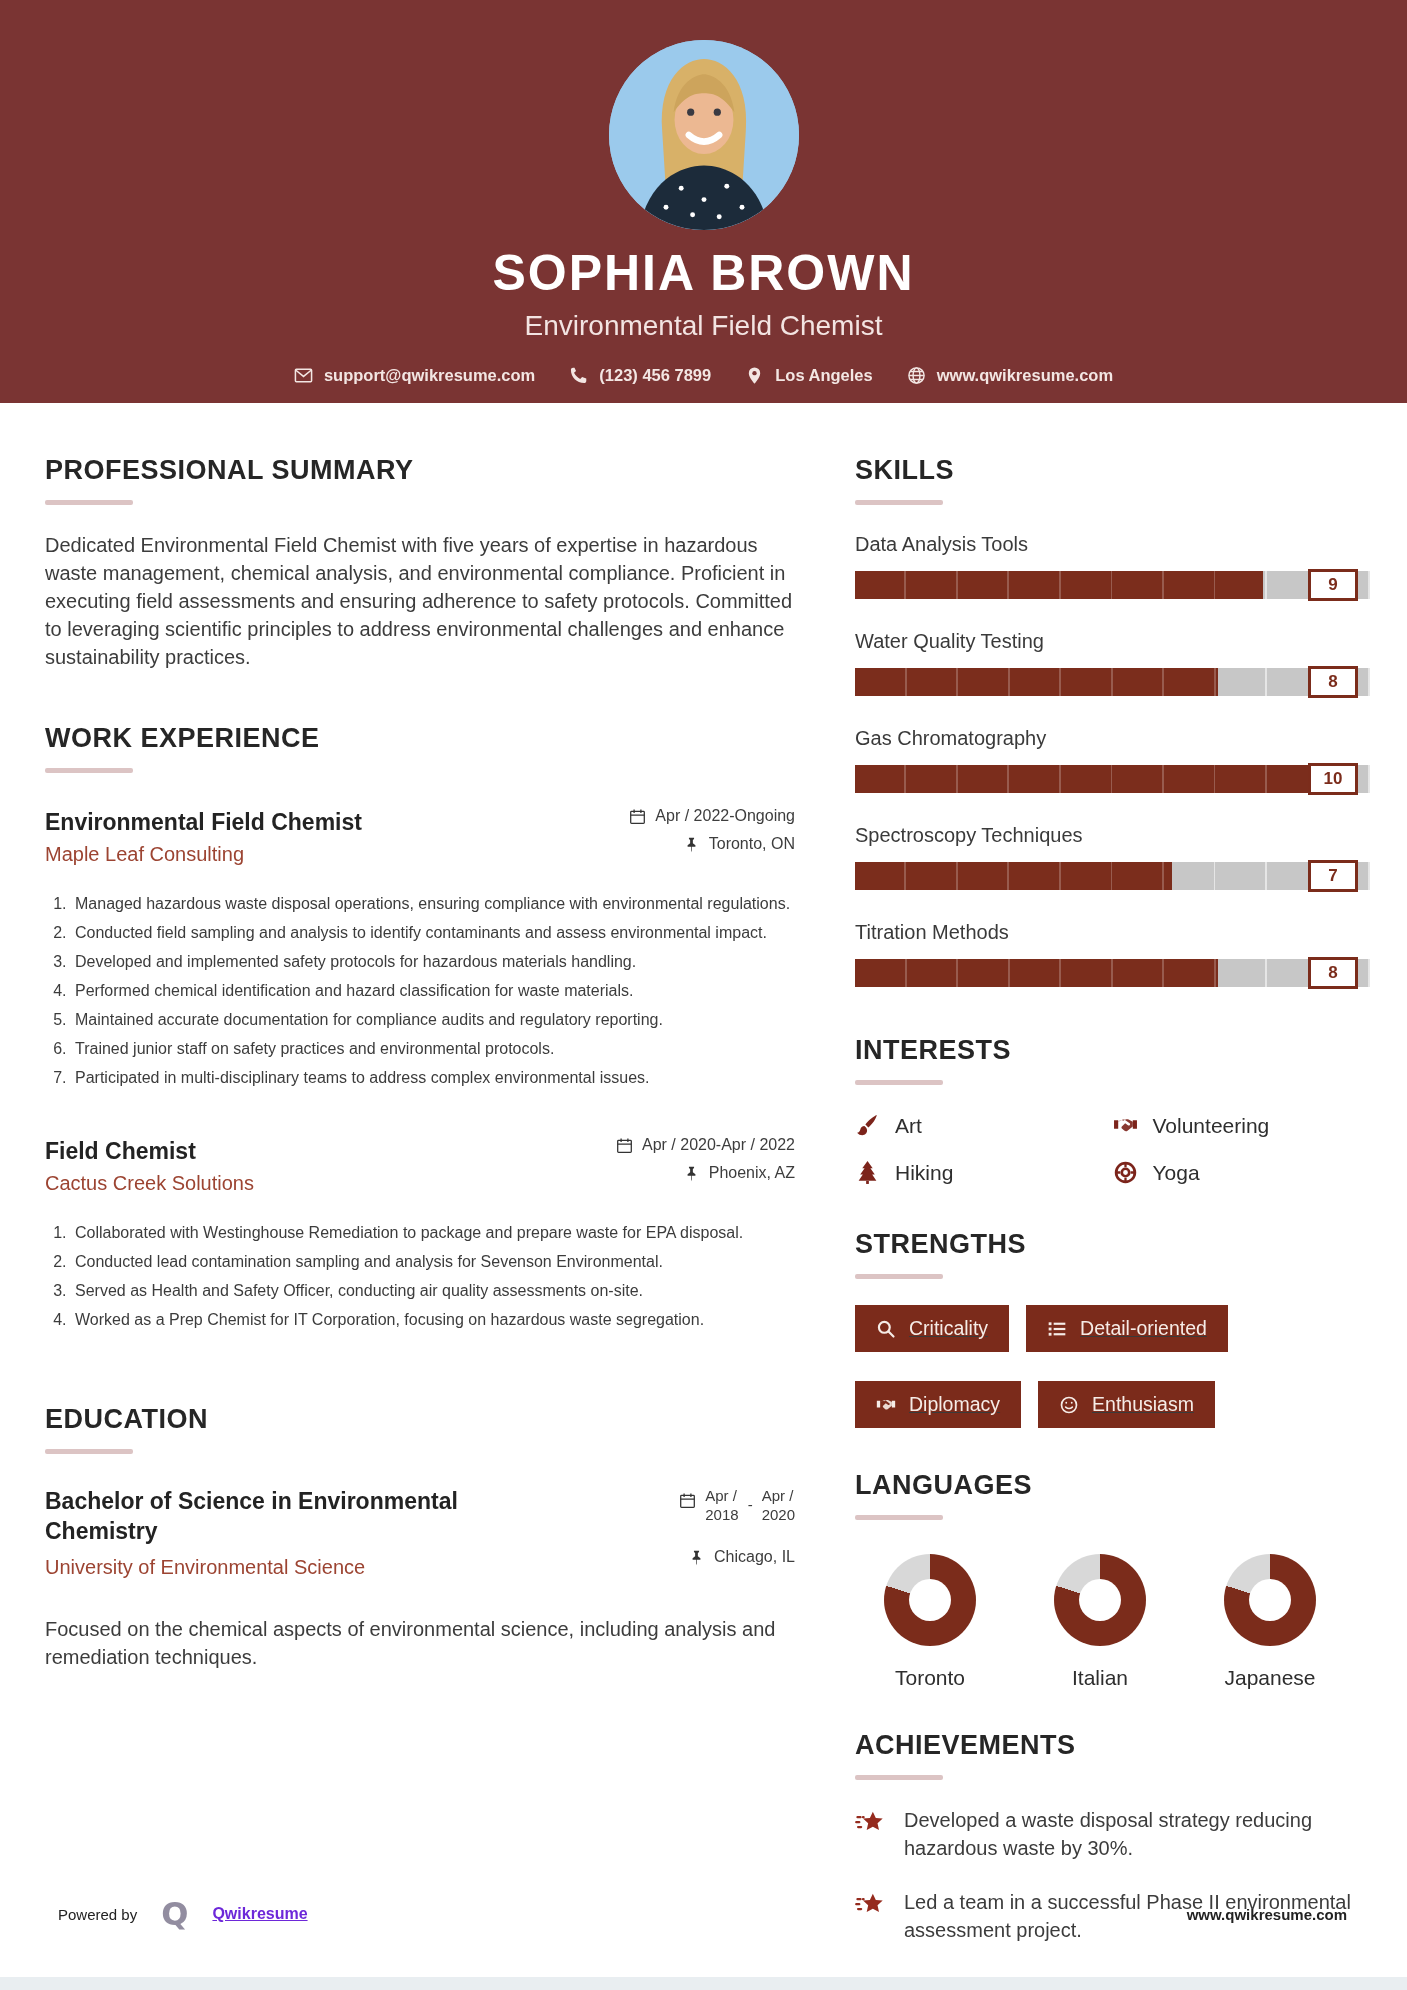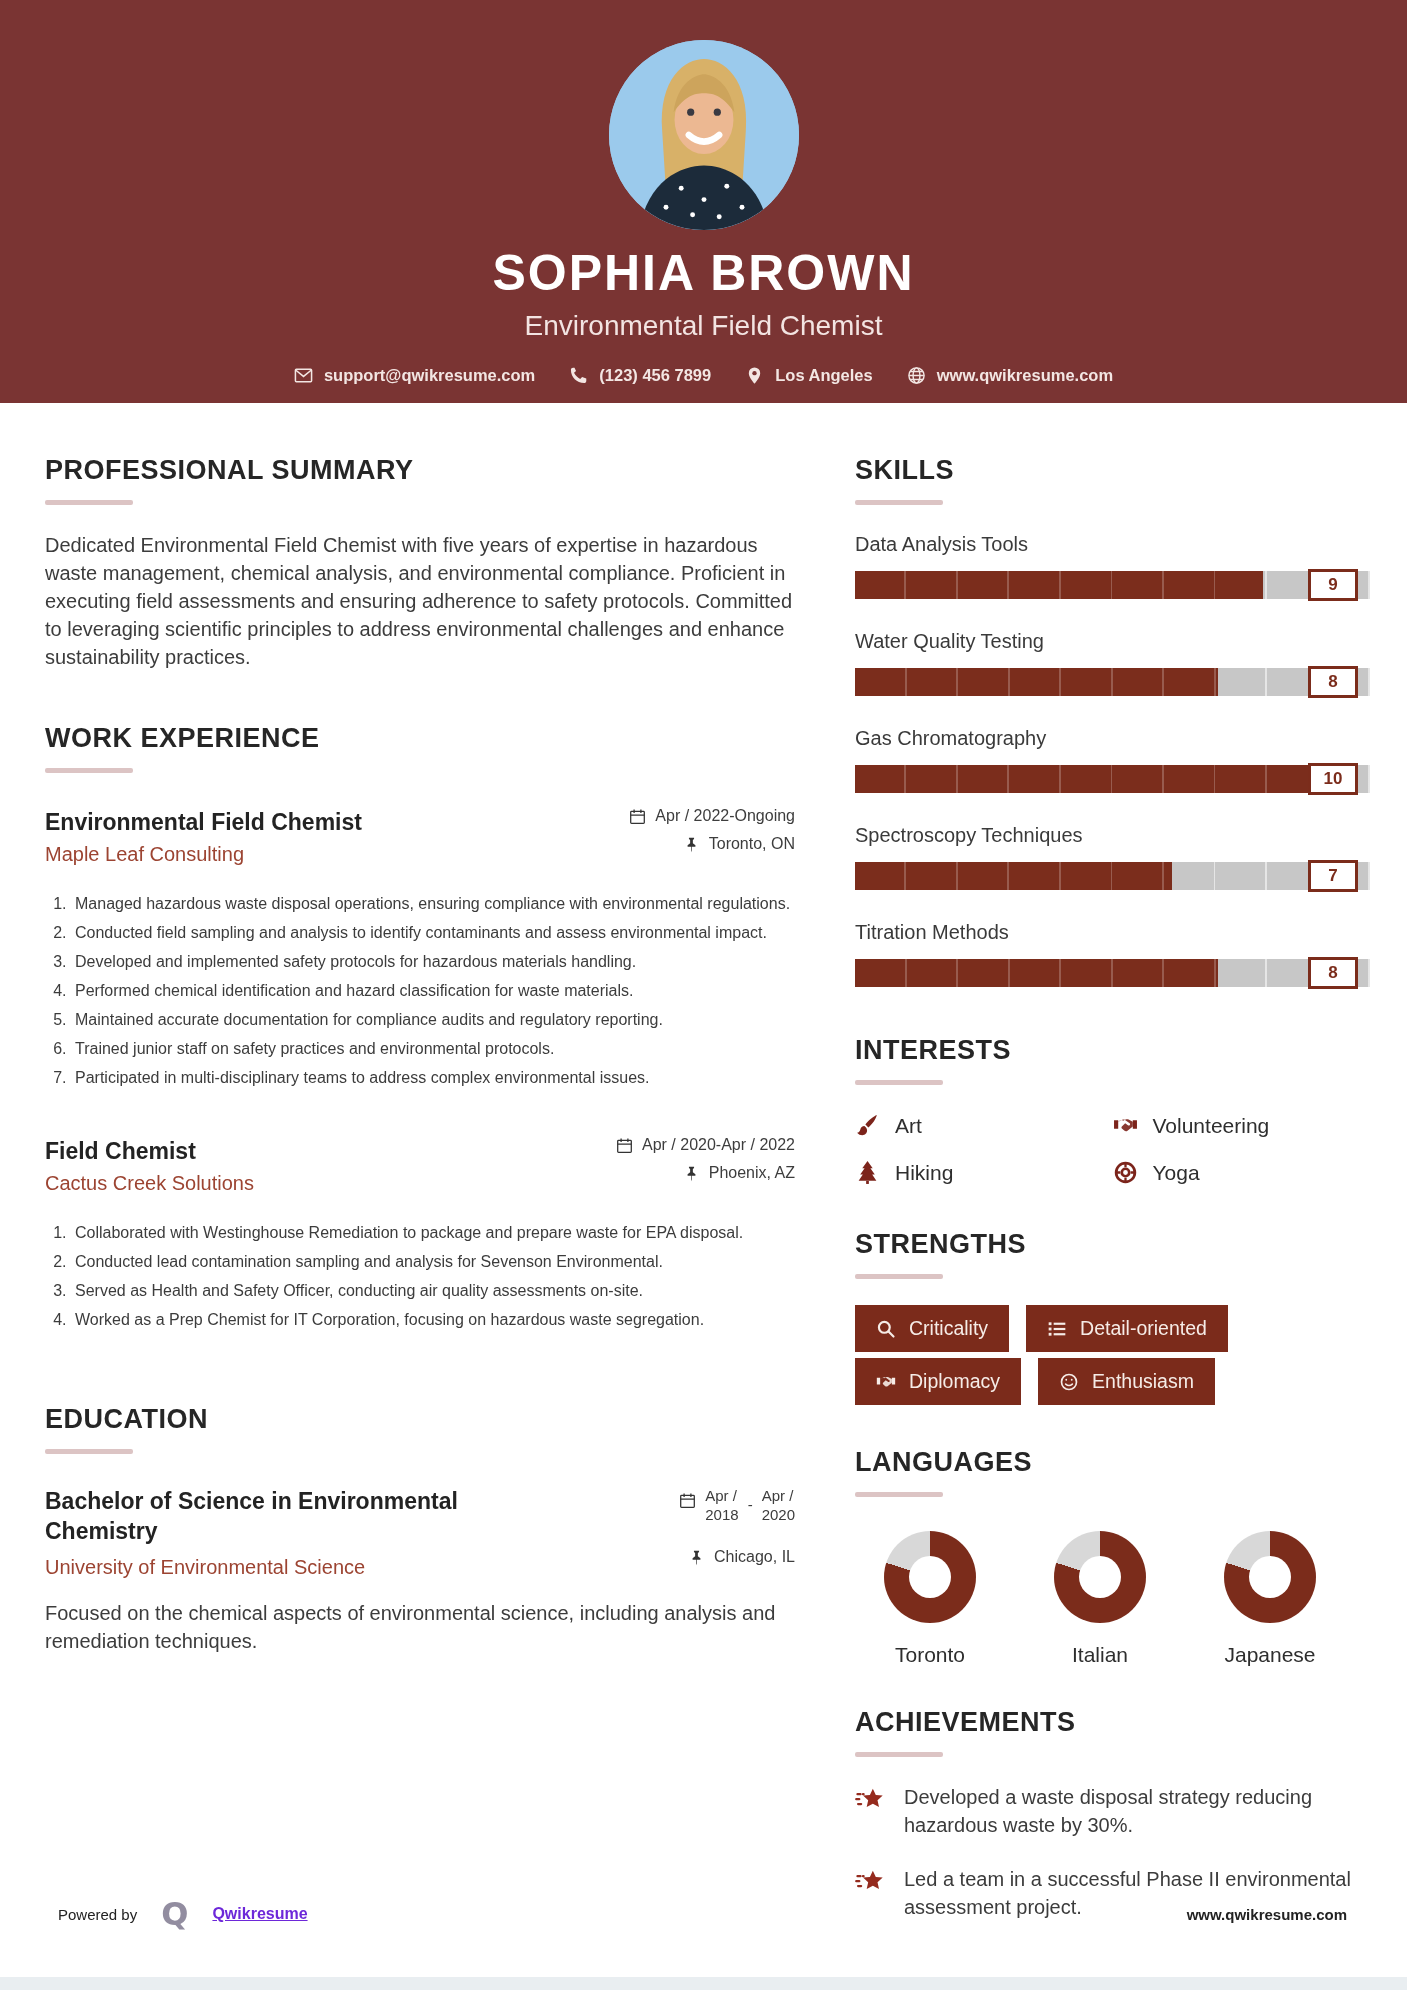--- a/index.html
+++ b/index.html
@@ -65,21 +65,21 @@
   .score-badge {
     position:absolute; right:12px; top:0; width:50px; height:32px;
     background:#ffffff; border:3px solid #7b2c1b; color:#7b2c1b;
     font-size:17px; font-weight:700; display:flex; align-items:center; justify-content:center;
   }
   
   .interests-grid { margin-top:28px; display:grid; grid-template-columns:1fr 1fr; row-gap:22px; }
   .interest { display:flex; align-items:center; gap:15px; font-size:21px; color:#2e2e2e; }
   .interest svg { width:25px; height:25px; color:#7c241b; }
   
-  .strengths-wrap { margin-top:26px; display:flex; flex-wrap:wrap; gap:6px 17px; }
+  .strengths-wrap { margin-top:26px; display:flex; flex-wrap:wrap; gap:29px 17px;text-decoration:underline; }
   .strength-chip {
     display:inline-flex; align-items:center; gap:13px; background:#7b2b1b; color:#f6ece7;
     font-size:19.5px; padding:12px 21px; border:none;
   }
   .strength-chip svg { width:20px; height:20px; }
   
   .langs { margin-top:34px; display:flex; }
   .lang { width:150px; display:flex; flex-direction:column; align-items:center; margin-right:20px; }
   .donut { width:92px; height:92px; border-radius:50%; position:relative; }
   .donut::after { content:""; position:absolute; inset:25px; border-radius:50%; background:#ffffff; }
@@ -260,21 +260,21 @@
               </div>
             </div>
             <div class="meta-line" style="margin-top:24px;">
               <svg viewBox="0 0 20 20" fill="#333">
                 <path d="M7 2 h6 v1.6 l-1.4 1 v4 l3 2.4 v1.6 h-4.2 v4.6 L10 19 l-.4-1.8 v-4.6 H5.4 v-1.6 l3-2.4 v-4 L7 3.6 z"></path>
               </svg>
               <span>Chicago, IL</span>
             </div>
           </div>
         </div>
-        <p class="body-text" style="margin-top:20px;">Focused on the chemical aspects of environmental science, including analysis and remediation techniques.</p>
+        <p class="body-text" style="margin-top:36px;">Focused on the chemical aspects of environmental science, including analysis and remediation techniques.</p>
       </div>
     </div>
   </div>
 
   <div class="col-right">
 
     <div class="section" style="margin-bottom:46px;">
       <div class="sec-title">SKILLS</div>
       <div class="sec-rule"></div>
       <div style="margin-top:28px;">

